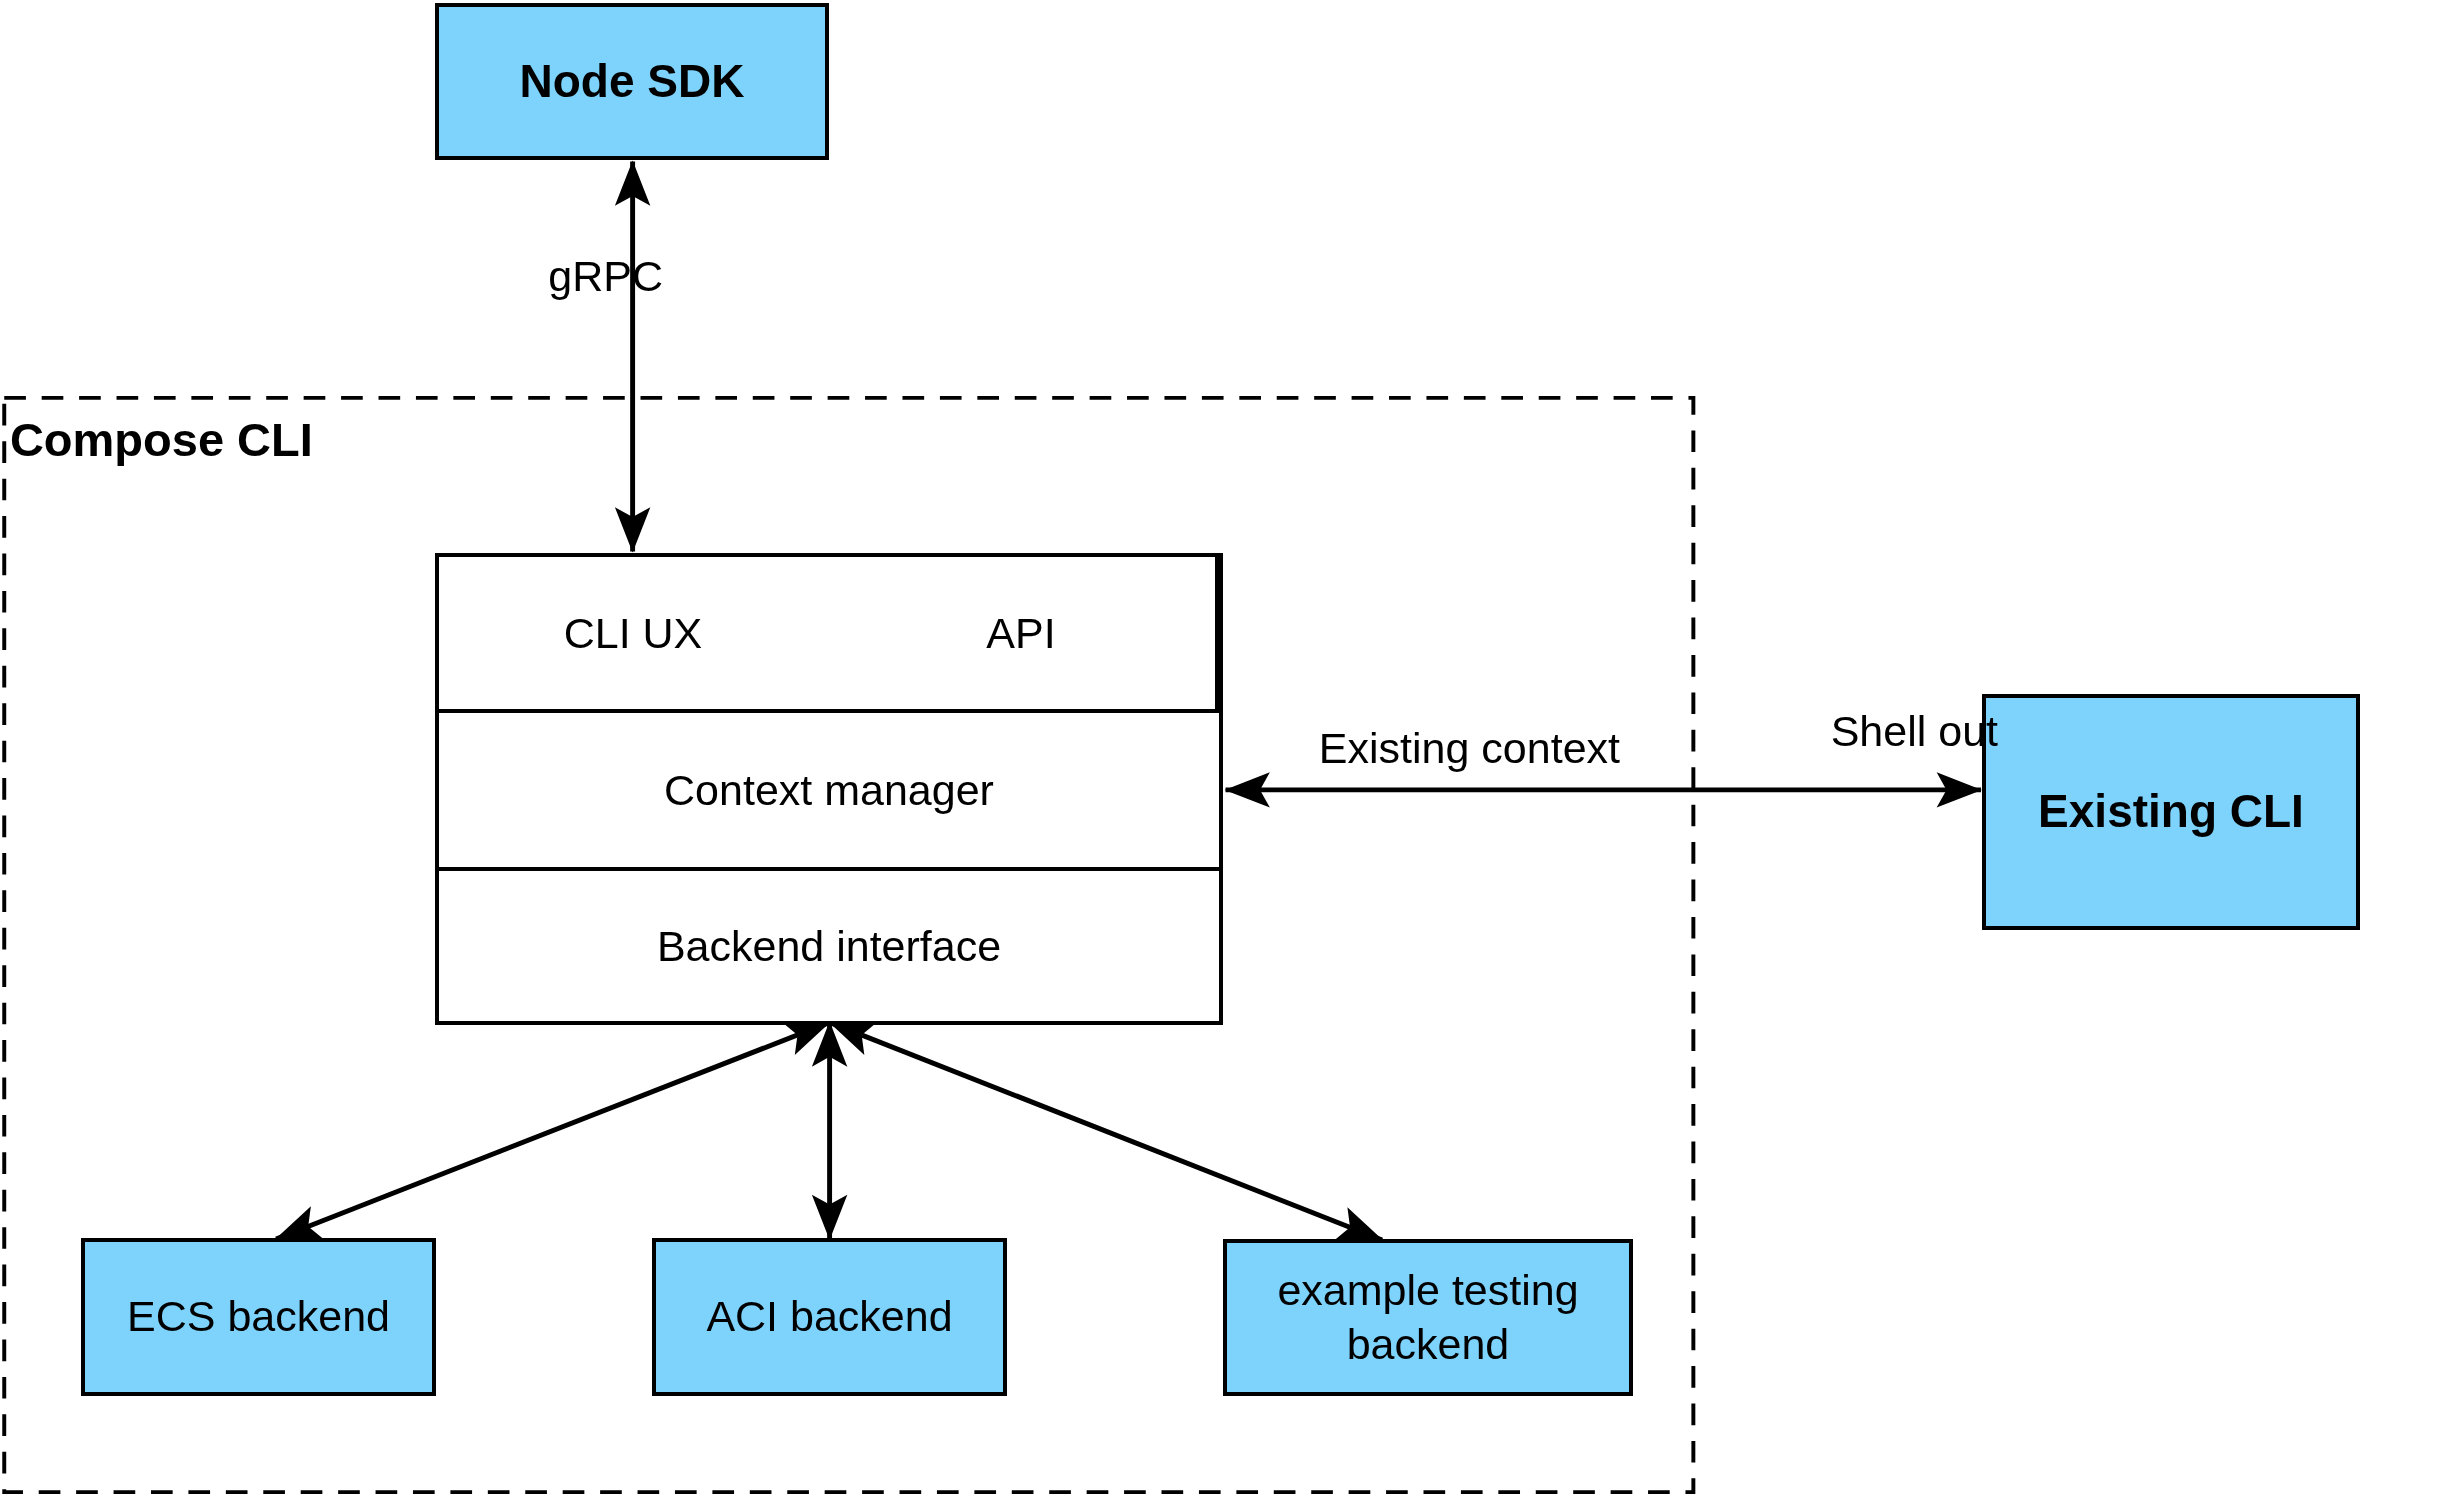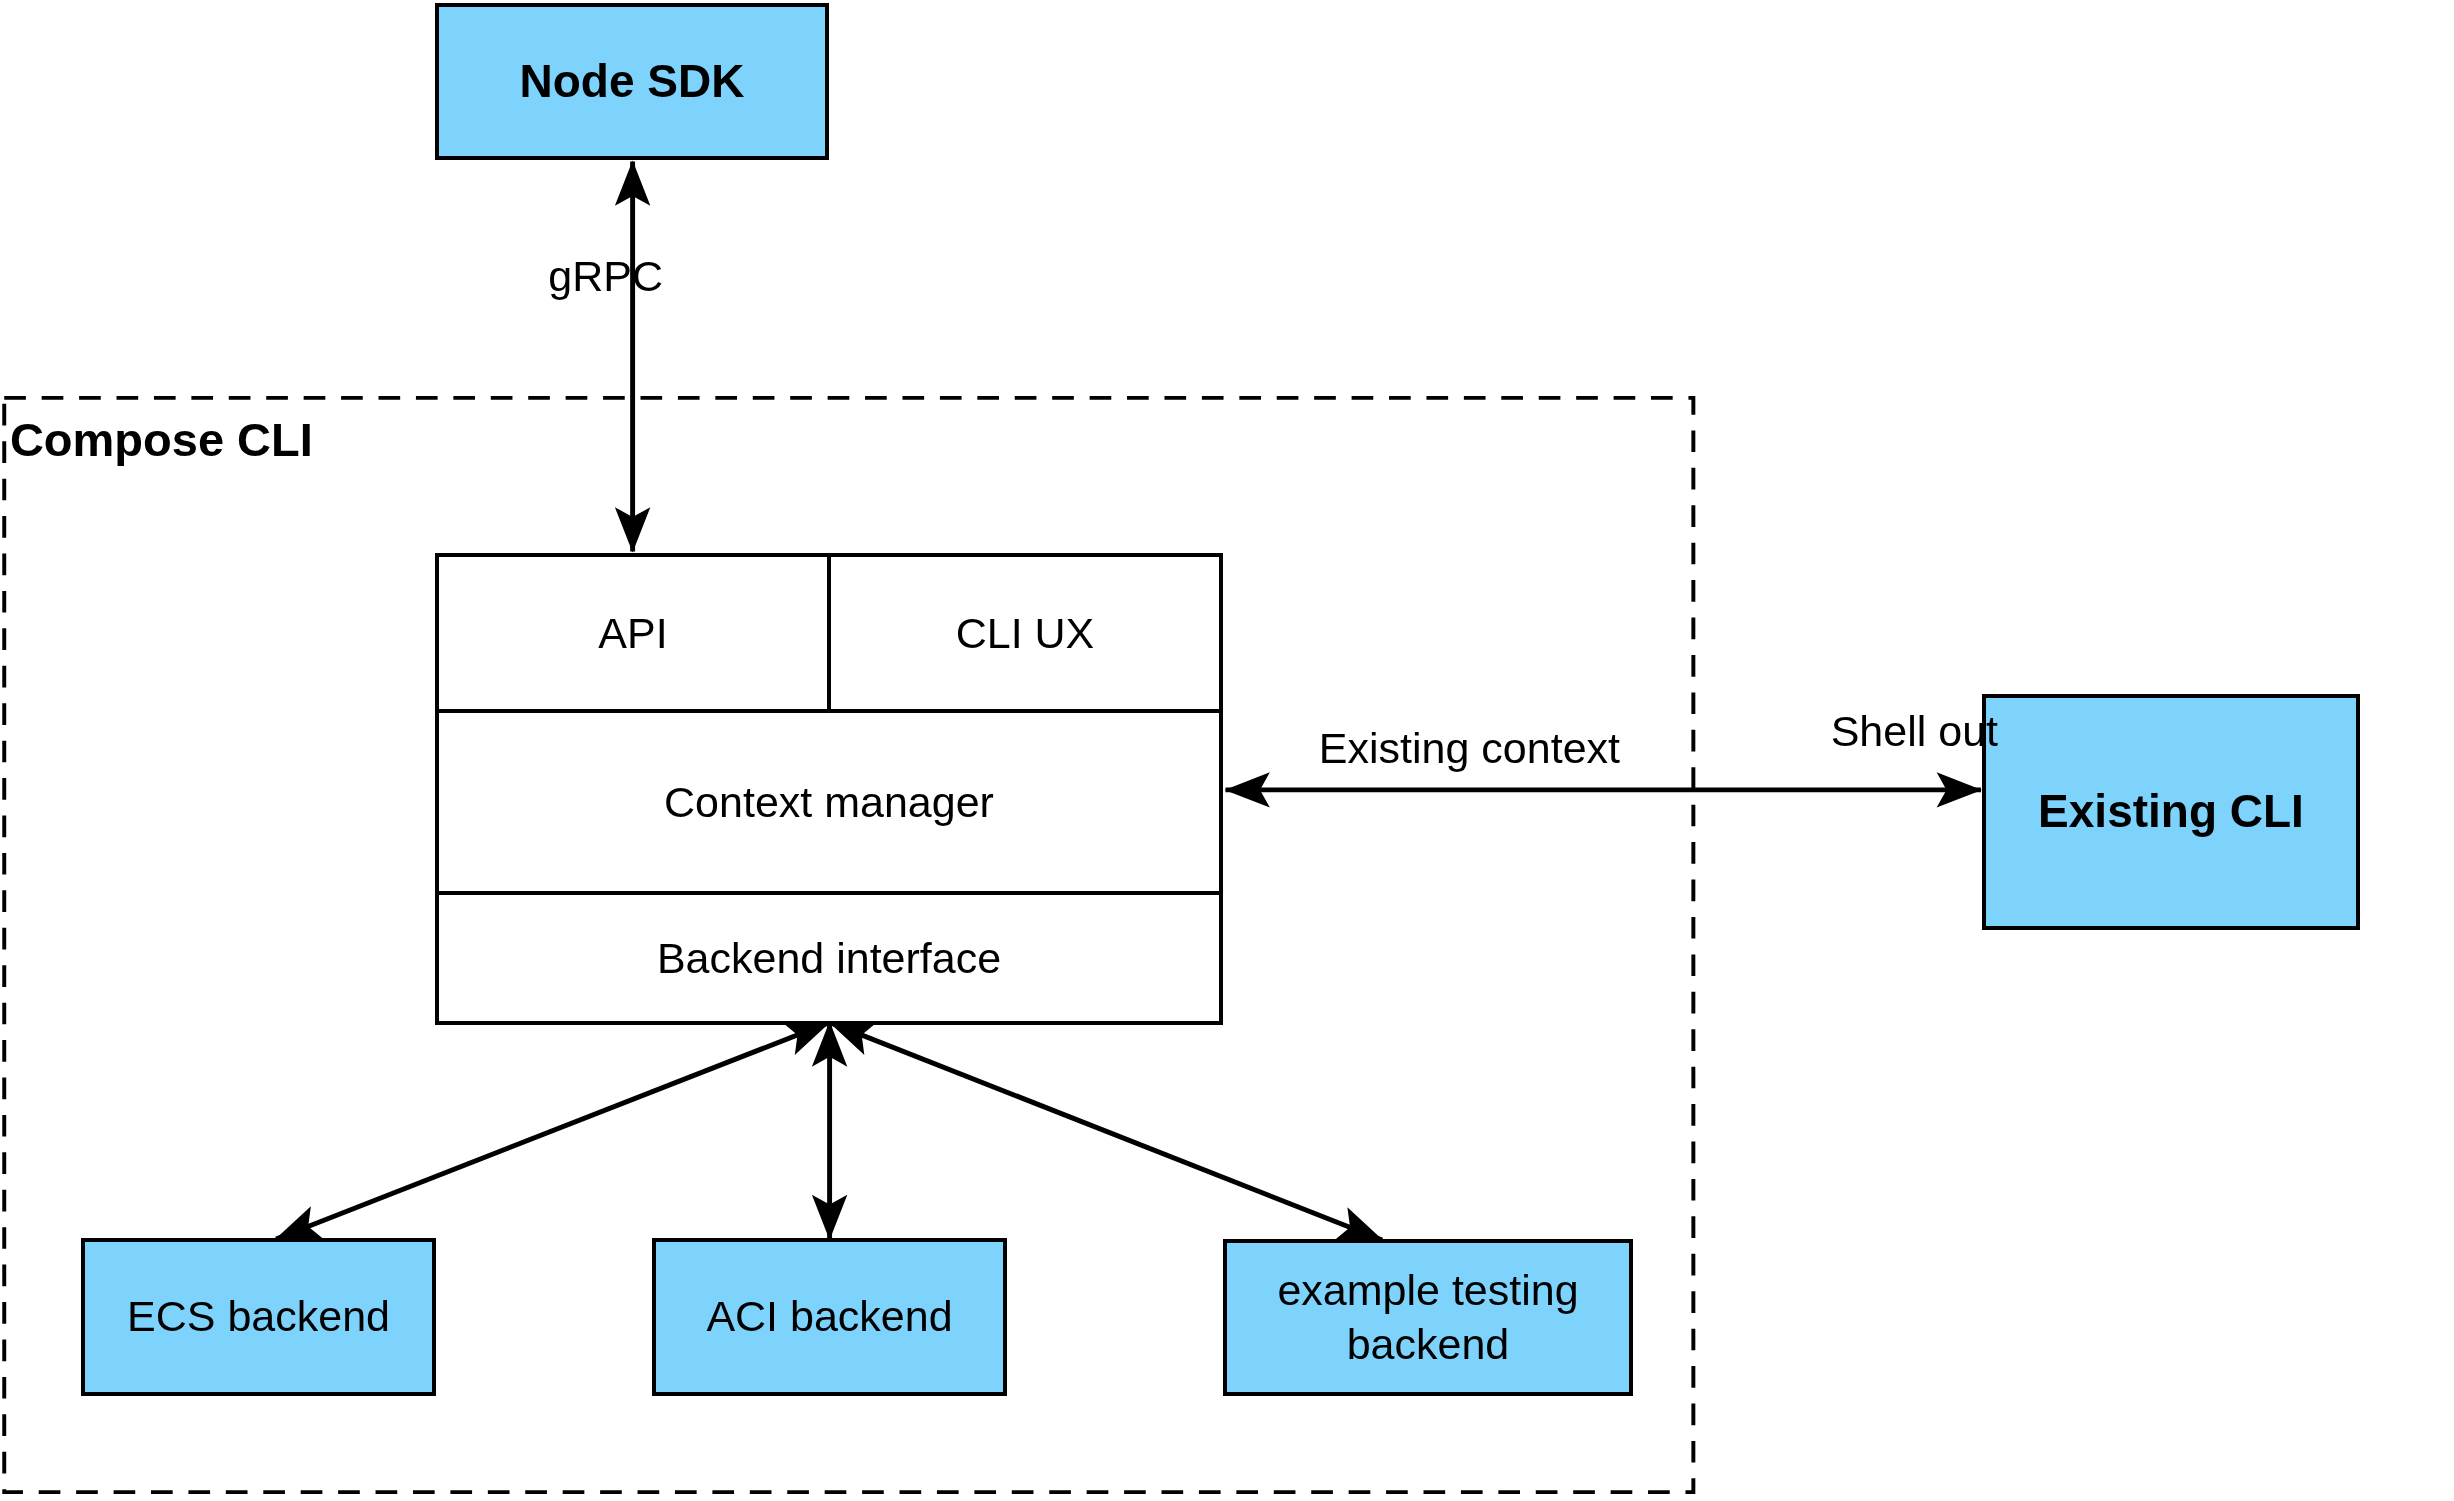--- a/index.html
+++ b/index.html
@@ -56,21 +56,21 @@
   }
   .stack .row {
     display: flex;
     align-items: center;
     justify-content: center;
     font-size: 43px;
     border-bottom: 4.9px solid #000000;
     box-sizing: border-box;
   }
   .stack .row-top { height: 156px; padding: 0; align-items: stretch; }
-  .stack .row-mid { height: 182px; text-align: right; }
+  .stack .row-mid { height: 158px; text-align: right; }
   .stack .row-bottom { flex: 1; border-bottom: none; text-align: right; }
   .stack .cell {
     flex: 1;
     display: flex;
     align-items: center;
     justify-content: center;
     box-sizing: border-box;
   }
   .stack .cell-left { border-right: 4.9px solid #000000; }
 </style>
@@ -100,25 +100,25 @@
 <div class="container-label" style="left: 9.9px; top: 412px;">Compose CLI</div>
 
 <div class="node bold" style="left: 435px; top: 3px; width: 394px; height: 157px;">
   <span>Node SDK</span>
 </div>
 
 <div class="edge-label" style="left: 367px; top: 252px; width: 296px;">gRPC</div>
 
 <div class="stack">
   <div class="row row-top">
+    <div class="cell">
+      <span>CLI UX</span>
+    </div>
     <div class="cell cell-left">
       <span>API</span>
-    </div>
-    <div class="cell">
-      <span>CLI UX</span>
     </div>
   </div>
   <div class="row row-mid">
     <span>Context manager</span>
   </div>
   <div class="row row-bottom">
     <span>Backend interface</span>
   </div>
 </div>
 

